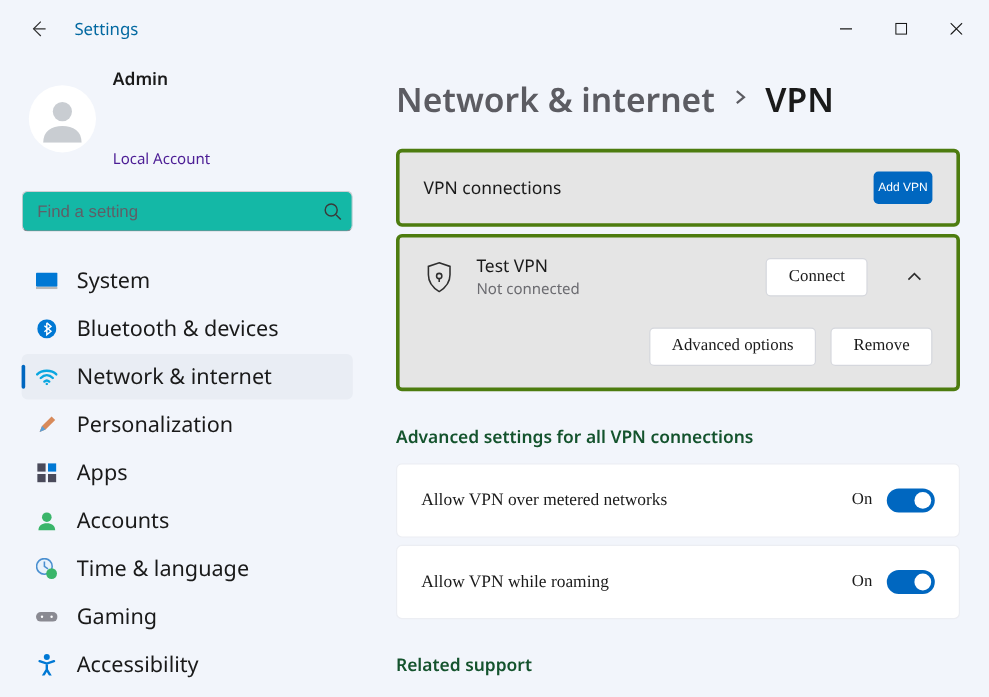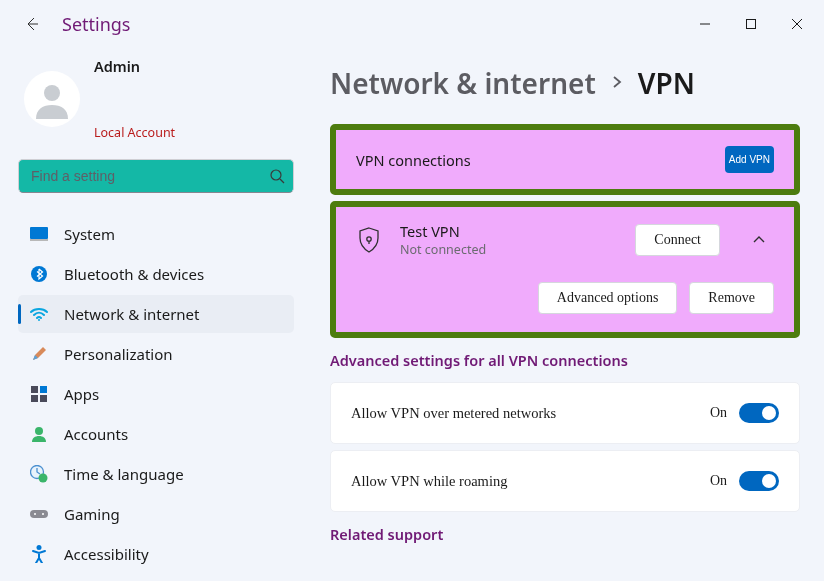--- a/index.html
+++ b/index.html
@@ -18,21 +18,21 @@
     display: flex;
     align-items: center;
     justify-content: space-between;
     padding: 0 4px 0 22px;
   }
   .titlebar-left { display: flex; align-items: center; gap: 20px; }
   .back-btn {
     width: 20px; height: 20px; display:flex; align-items:center; justify-content:center;
     cursor:pointer;
   }
-  .titlebar-title { font-size: 18px; color:#701a75; }
+  .titlebar-title { font-size: 14px; color:#0369a1; }
   .window-controls { display:flex; align-items: center; }
   .win-ctrl { width:46px; height:32px; display:flex; align-items:center; justify-content:center; cursor:pointer; }
   .content {
     display:flex;
     height: calc(100% - 48px);
   }
   .sidebar {
     width: 300px;
     flex: none;
     padding: 0 0 0 18px;
@@ -41,21 +41,21 @@
   }
   .profile {
     display:flex; align-items:center; gap: 14px;
     padding: 8px 6px 18px 6px;
   }
   .avatar {
     width:56px; height:56px; border-radius:50%; background:#fff;
     display:flex; align-items:center; justify-content:center;
   }
   .profile-name { font-weight:600; font-size:14.5px; }
-  .profile-sub { font-size:12.5px; color:#b91c1c;margin-top:48px; }
+  .profile-sub { font-size:12.5px; color:#4c1d95;margin-top:48px; }
   .search-wrap {
     position:relative; margin: 0 6px 22px 0;
   }
   .search-input {
     width:100%; height:34px;
     background:#14b8a6;
     border:1px solid #cfcfd4;
     border-bottom: 1.5px solid #868690;
     border-radius:5px;
     padding: 0 34px 0 12px;
@@ -72,21 +72,21 @@
   .nav {
     display:flex; flex-direction:column; gap:2px;
     padding-right:6px;
   }
   .nav-item {
     display:flex; align-items:center; gap: 16px;
     height:38px; border-radius:5px;
     padding-left: 12px;
     cursor:pointer;
     position:relative;
-    font-size:15px;
+    font-size:18px;
     color:#1a1a1a;
   }
   .nav-item.selected { background:#e9edf4; }
   .nav-item.selected::before {
     content:""; position:absolute; left:0; top:9px; bottom:9px;
     width:3px; border-radius:3px; background:#0067c0;
   }
   .nav-icon { width:18px; height:18px; display:flex; align-items:center; justify-content:center; flex:none; }
   .main {
     flex:1;
@@ -94,22 +94,22 @@
     overflow-y:auto;
   }
   .breadcrumb {
     display:flex; align-items:center; gap: 14px;
     margin-bottom: 22px;
   }
   .bc-parent { font-size:28px; font-weight:600; color:#5c5c62; cursor:pointer; }
   .bc-sep { color:#5c5c62; }
   .bc-current { font-size:28px; font-weight:600; color:#1a1a1a; }
   .card {
-    background:#f0abfc;
-    border:6px solid #4d7c0f;
+    background:#e5e5e5;
+    border:3px solid #4d7c0f;
     border-radius:5px;
     margin-bottom: 6px;
   }
   .card-row {
     display:flex; align-items:center;
     padding: 16px 20px;
   }
   .vpn-conn-label { font-size:14.5px; flex:1; }
   .btn-primary {
     background:#0067c0; color:#fff; border:none;
@@ -132,22 +132,22 @@
   .chev-btn {
     width:30px; height:30px; display:flex; align-items:center; justify-content:center;
     cursor:pointer; margin-left:6px;
   }
   .vpn-actions {
     display:flex; justify-content:flex-end; gap:12px;
     padding: 10px 20px 18px 20px;
     border-top: none;
   }
   .section-title {
-    font-size:14.5px; font-weight:600; color:#701a75;
-    margin: 12px 0 12px 0;
+    font-size:14.5px; font-weight:600; color:#14532d;
+    margin: 28px 0 12px 0;
   }
   .toggle-row {
     background:#fff; border:1px solid #eceef3; border-radius:5px;
     display:flex; align-items:center;
     padding: 20px 20px;
     margin-bottom: 6px;
     font-family: Liberation Serif, serif;
   }
   .toggle-label { flex:1; font-size:14.5px; }
   .toggle-state { font-size:14px; margin-right:12px; }

